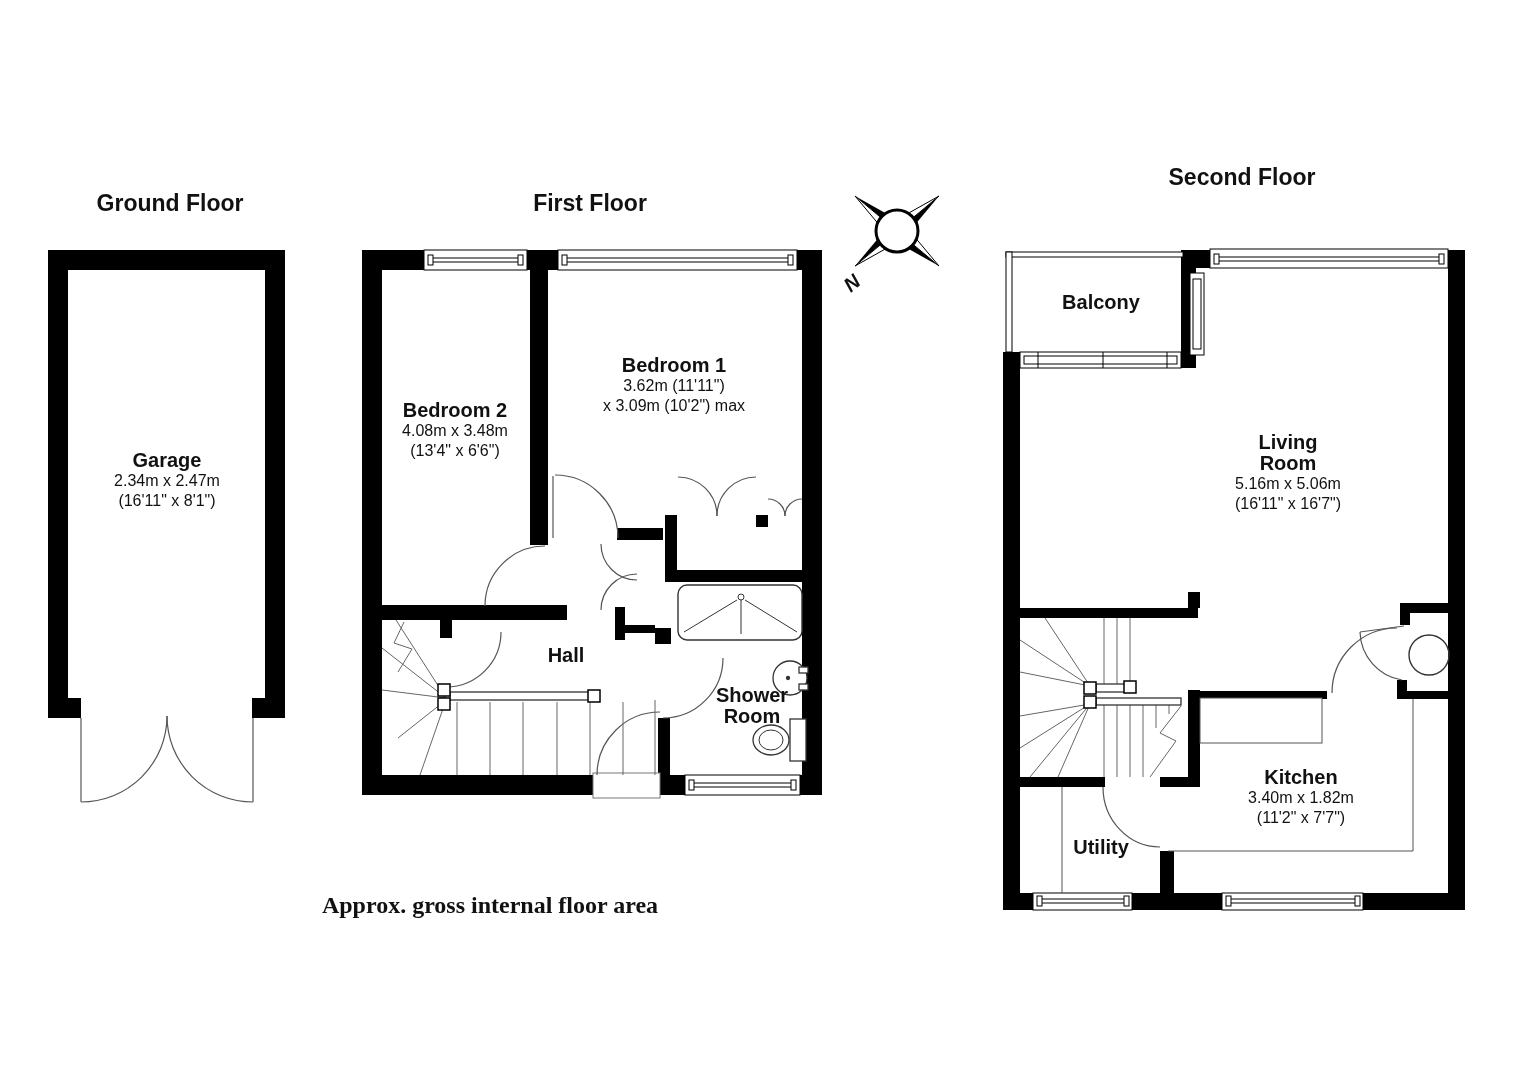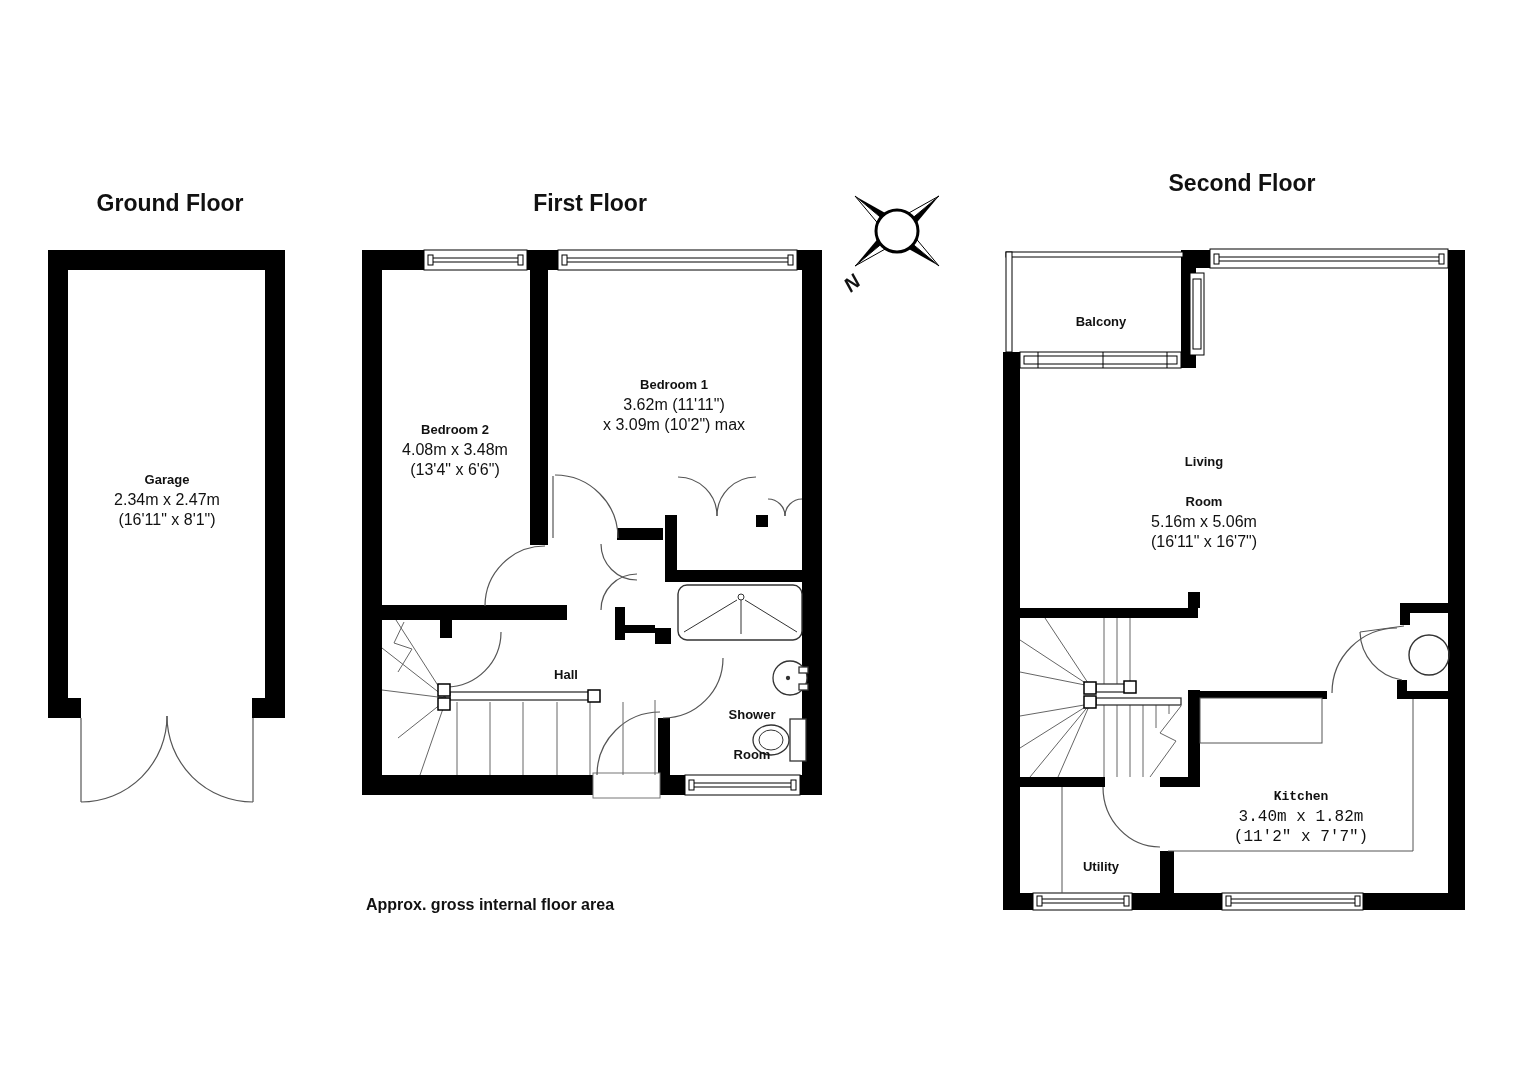--- a/index.html
+++ b/index.html
@@ -1,23 +1,23 @@
 <!DOCTYPE html>
 <html><head>
 <meta charset="utf-8">
 <style>
   html,body{margin:0;padding:0;background:#ffffff;}
   #stage{position:relative;width:1528px;height:1080px;background:#ffffff;overflow:hidden;
          font-family:"Liberation Sans", sans-serif;color:#111;}
   #plan-svg{position:absolute;left:0;top:0;}
   .lbl{position:absolute;transform:translateX(-50%);text-align:center;color:#111;white-space:nowrap;}
-  .name{font-size:13px;font-weight:700;line-height:21px;margin-top:19px;}
+  .name{font-size:20px;font-weight:700;line-height:21px;}
   .dims{font-size:16px;font-weight:400;line-height:20px;}
   .title{font-size:23px;font-weight:700;line-height:26px;}
-  .foot{font-size:16px;font-weight:700;line-height:24px;}
+  .foot{font-size:24px;font-weight:700;line-height:24px;font-family:Liberation Serif, serif;}
   .north{position:absolute;font-size:20px;font-weight:700;font-style:italic;transform:rotate(-40deg);}
 </style>
 </head>
 <body>
 
 <div id="stage">
 
 <svg id="plan-svg" width="1528" height="1080" viewBox="0 0 1528 1080">
 
   <g>
@@ -247,21 +247,21 @@
       <rect x="1096" y="698" width="85" height="7" fill="#fff" stroke="#333" stroke-width="1.3"></rect>
       <rect x="1084" y="682" width="12" height="12" fill="#fff" stroke="#000" stroke-width="1.5"></rect>
       <rect x="1084" y="696" width="12" height="12" fill="#fff" stroke="#000" stroke-width="1.5"></rect>
       <rect x="1124" y="681" width="12" height="12" fill="#fff" stroke="#000" stroke-width="1.5"></rect>
     </g>
   </g>
 </svg>
 
   <div class="lbl title" style="left:170px;top:190px;">Ground Floor</div>
   <div class="lbl title" style="left:590px;top:190px;">First Floor</div>
-  <div class="lbl title" style="left:1242px;top:170px;">Second Floor</div>
+  <div class="lbl title" style="left:1242px;top:164px;">Second Floor</div>
 
   <div class="lbl" style="left:167px;top:450px;">
     <div class="name">Garage</div>
     <div class="dims">2.34m x 2.47m</div>
     <div class="dims">(16'11" x 8'1")</div>
   </div>
 
   <div class="lbl" style="left:455px;top:400px;">
     <div class="name">Bedroom 2</div>
     <div class="dims">4.08m x 3.48m</div>
@@ -276,28 +276,28 @@
 
   <div class="lbl name" style="left:566px;top:645px;">Hall</div>
 
   <div class="lbl" style="left:752px;top:685px;">
     <div class="name">Shower</div>
     <div class="name">Room</div>
   </div>
 
   <div class="lbl name" style="left:1101px;top:292px;">Balcony</div>
 
-  <div class="lbl" style="left:1204px;top:432px;">
+  <div class="lbl" style="left:1288px;top:432px;">
     <div class="name">Living</div>
     <div class="name">Room</div>
     <div class="dims">5.16m x 5.06m</div>
     <div class="dims">(16'11" x 16'7")</div>
   </div>
 
-  <div class="lbl" style="left:1301px;top:767px;font-family:Liberation Mono, monospace;">
+  <div class="lbl" style="left:1301px;top:767px;">
     <div class="name">Kitchen</div>
     <div class="dims">3.40m x 1.82m</div>
     <div class="dims">(11'2" x 7'7")</div>
   </div>
 
   <div class="lbl name" style="left:1101px;top:837px;">Utility</div>
 
   <div class="north" style="left:845px;top:272px;">N</div>
 
   <div class="lbl foot" style="left:490px;top:893px;">Approx. gross internal floor area</div>

